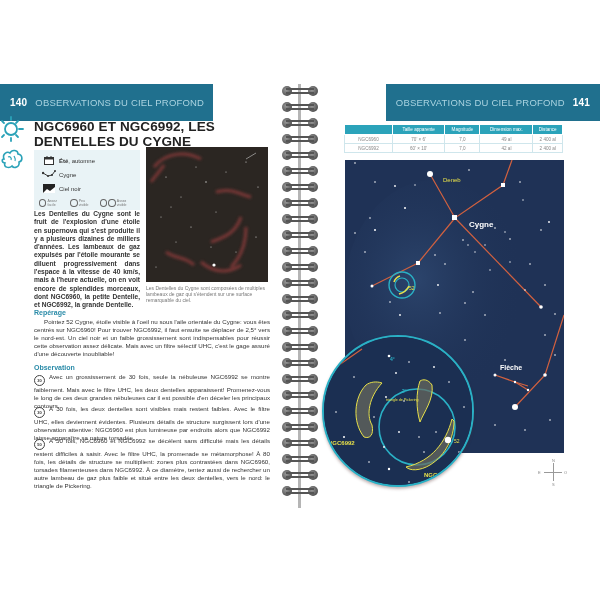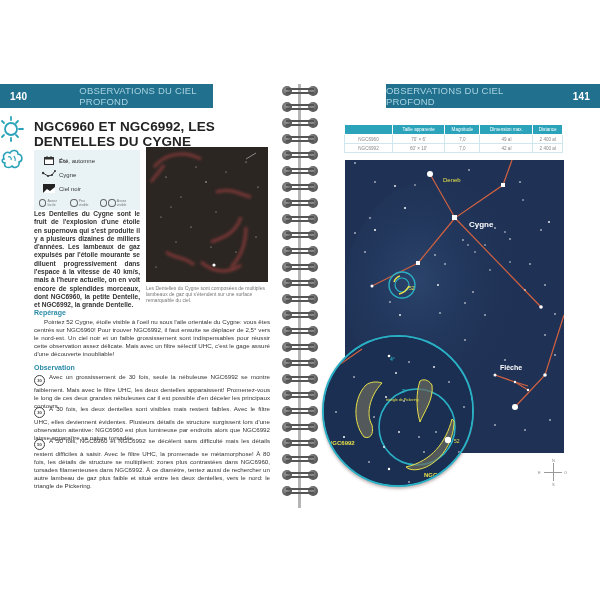--- a/index.html
+++ b/index.html
@@ -1,25 +1,25 @@
 <!DOCTYPE html>
 <html><head>
 <meta charset="utf-8">
 <style>
   * { box-sizing: border-box; margin: 0; padding: 0; }
   html, body { width: 600px; height: 600px; background: #ffffff; overflow: hidden; }
   body { position: relative; font-family: "Liberation Sans", sans-serif; color: #333; }
 
-  .hdr { position: absolute; top: 84px; height: 24px; background: #20708e; color: #fff; display: flex; align-items: center; font-size: 9.5px; letter-spacing: 0.2px; gap: 44px; }
+  .hdr { position: absolute; top: 84px; height: 37px; background: #20708e; color: #fff; display: flex; align-items: center; font-size: 9.5px; letter-spacing: 0.2px; }
   .hdr-left { left: 0; width: 213px; padding-left: 10px; }
   .hdr-right { left: 386px; width: 214px; justify-content: flex-end; padding-right: 10px; }
   .hdr .pg { font-weight: bold; font-size: 10px; }
   .hdr .ttl { color: #a9d3e0; }
   .hdr-left .pg { margin-right: 8px; }
-  .hdr-right .pg { }
+  .hdr-right .pg { margin-left: 8px; }
 
   .side-icons { position: absolute; left: 0; top: 116px; width: 28px; }
   .side-icons svg { display: block; }
 
   .title { position: absolute; left: 34px; top: 119px; width: 236px; font-weight: bold; font-size: 13.5px; line-height: 15px; color: #222; letter-spacing: 0.1px; }
 
   .infobox { position: absolute; left: 34px; top: 146px; width: 106px; height: 60px; background: #e9f3f6; padding: 4px 5px; }
   .info-row { display: flex; align-items: center; height: 13px; font-size: 6px; color: #333; margin-bottom: 1px; }
   .info-row .ic { width: 20px; display: flex; justify-content: center; }
   .info-row b { font-weight: bold; }

